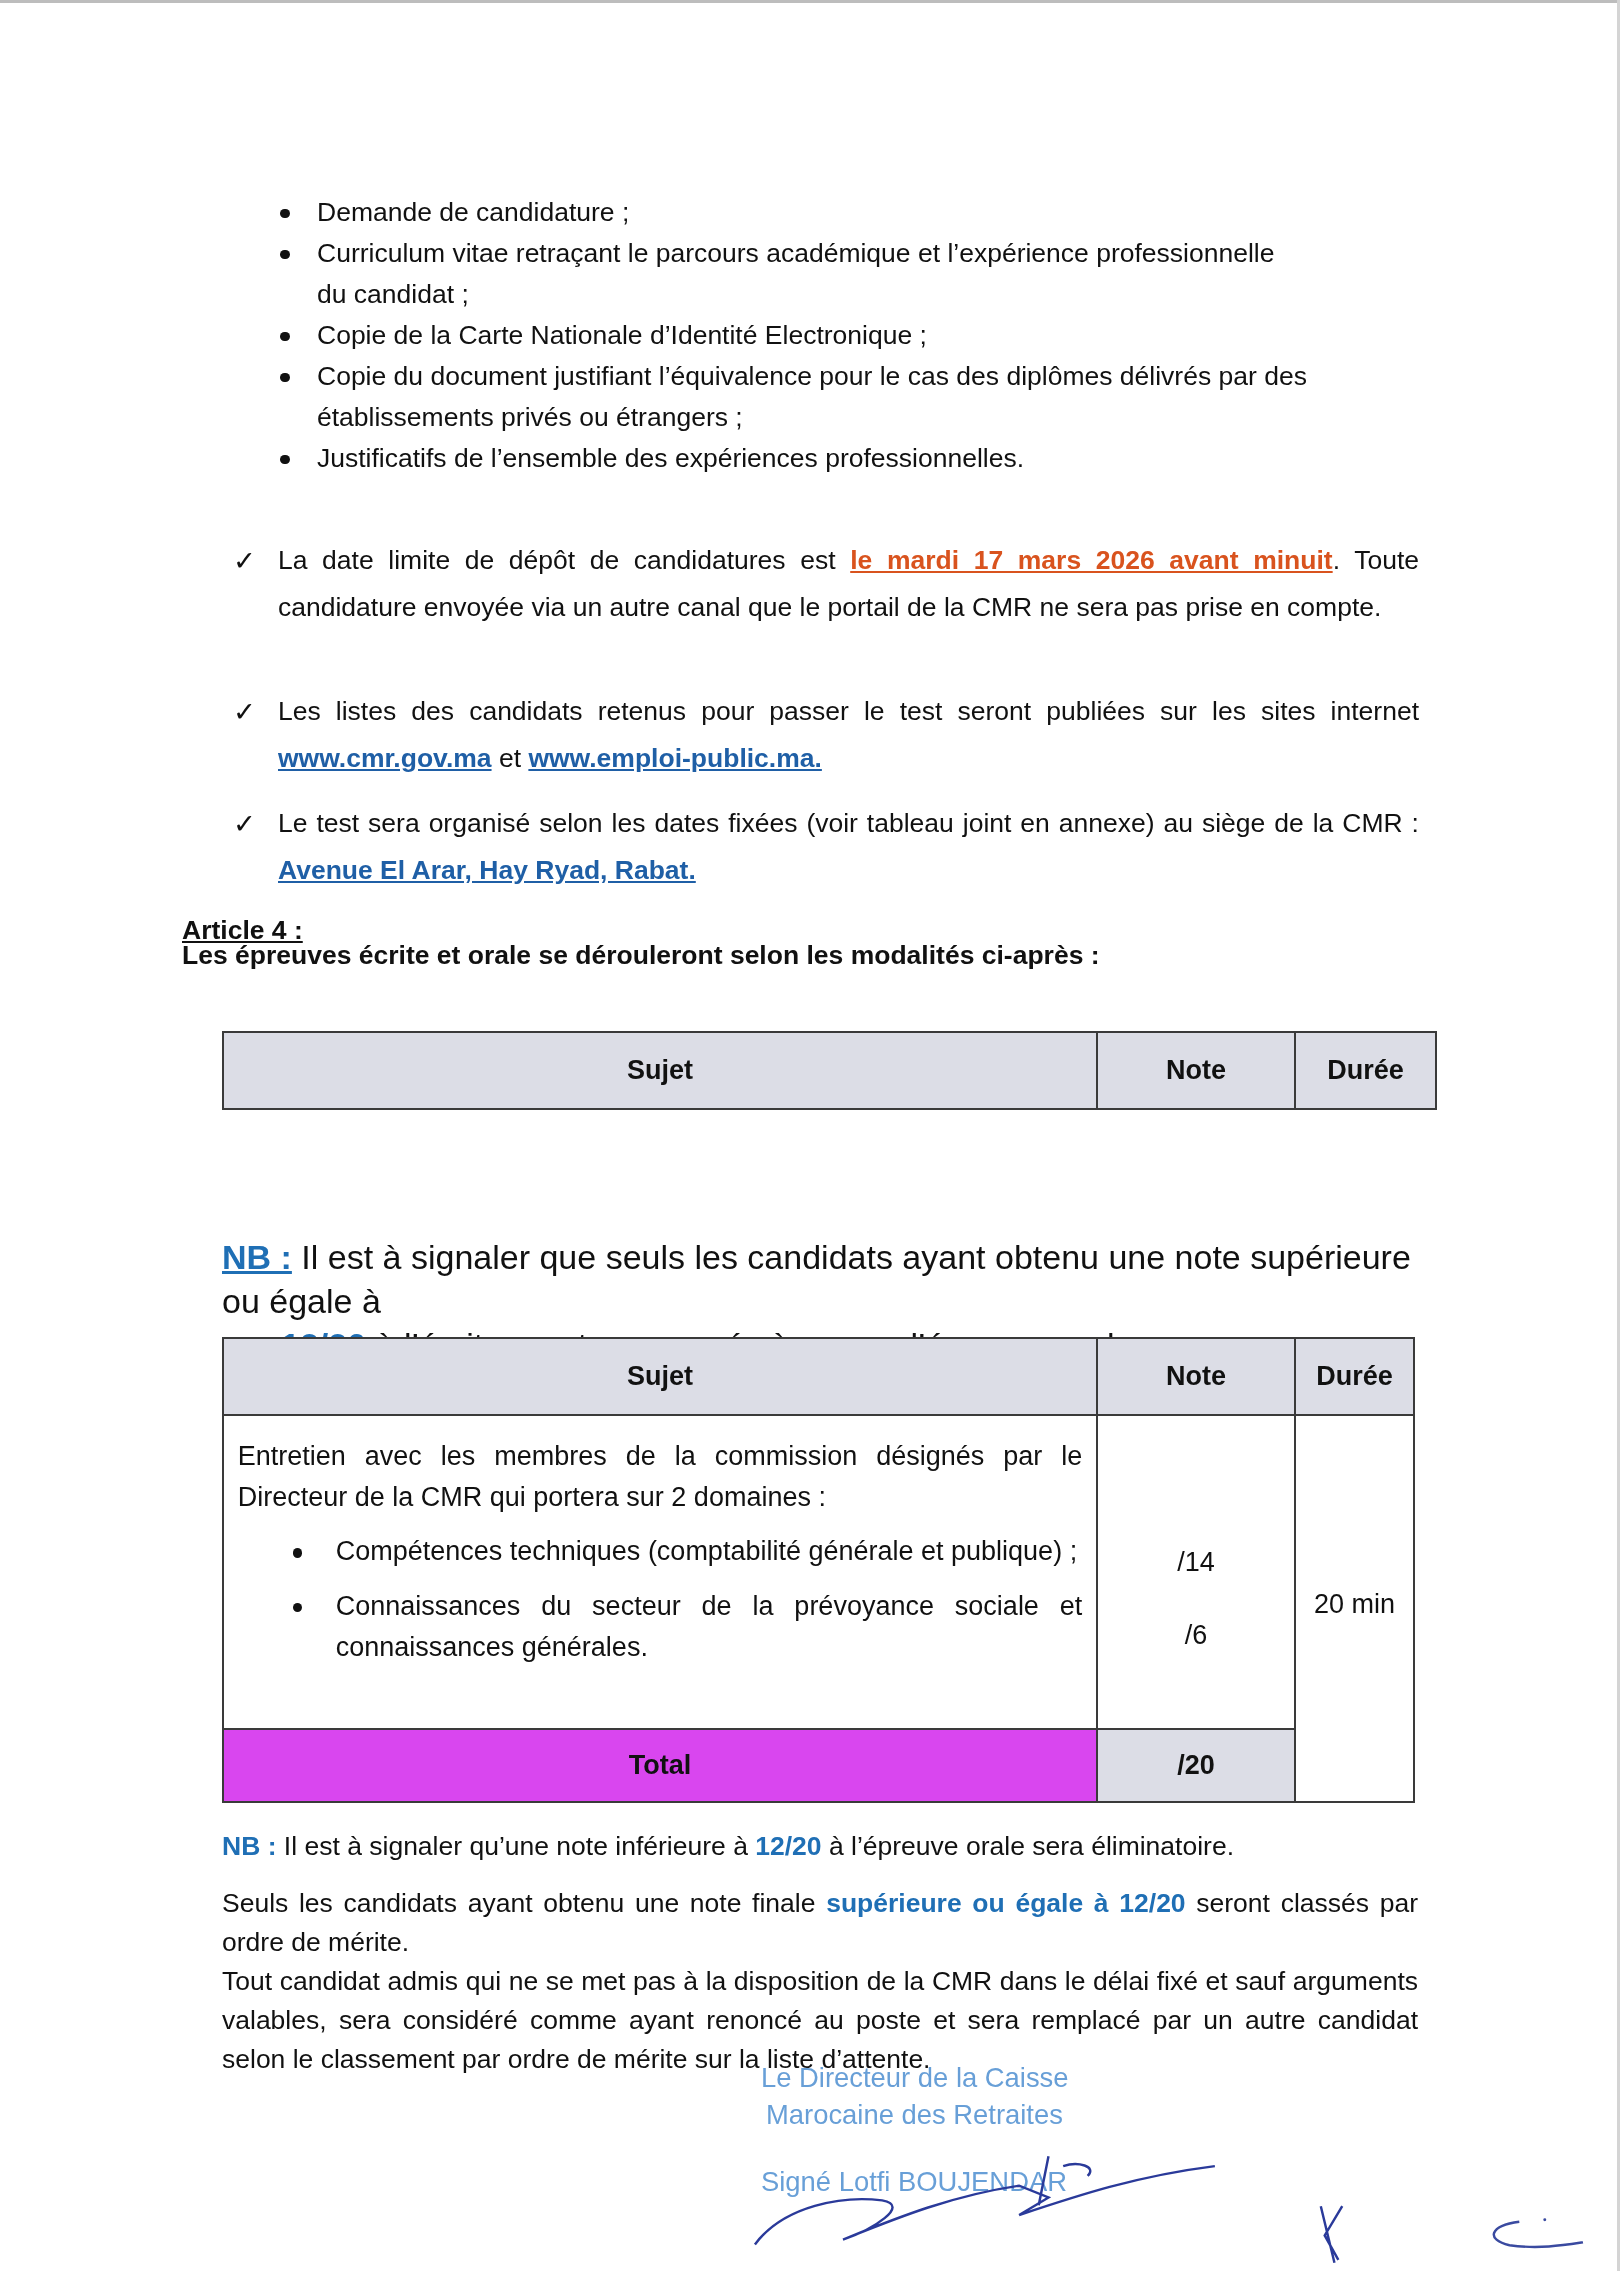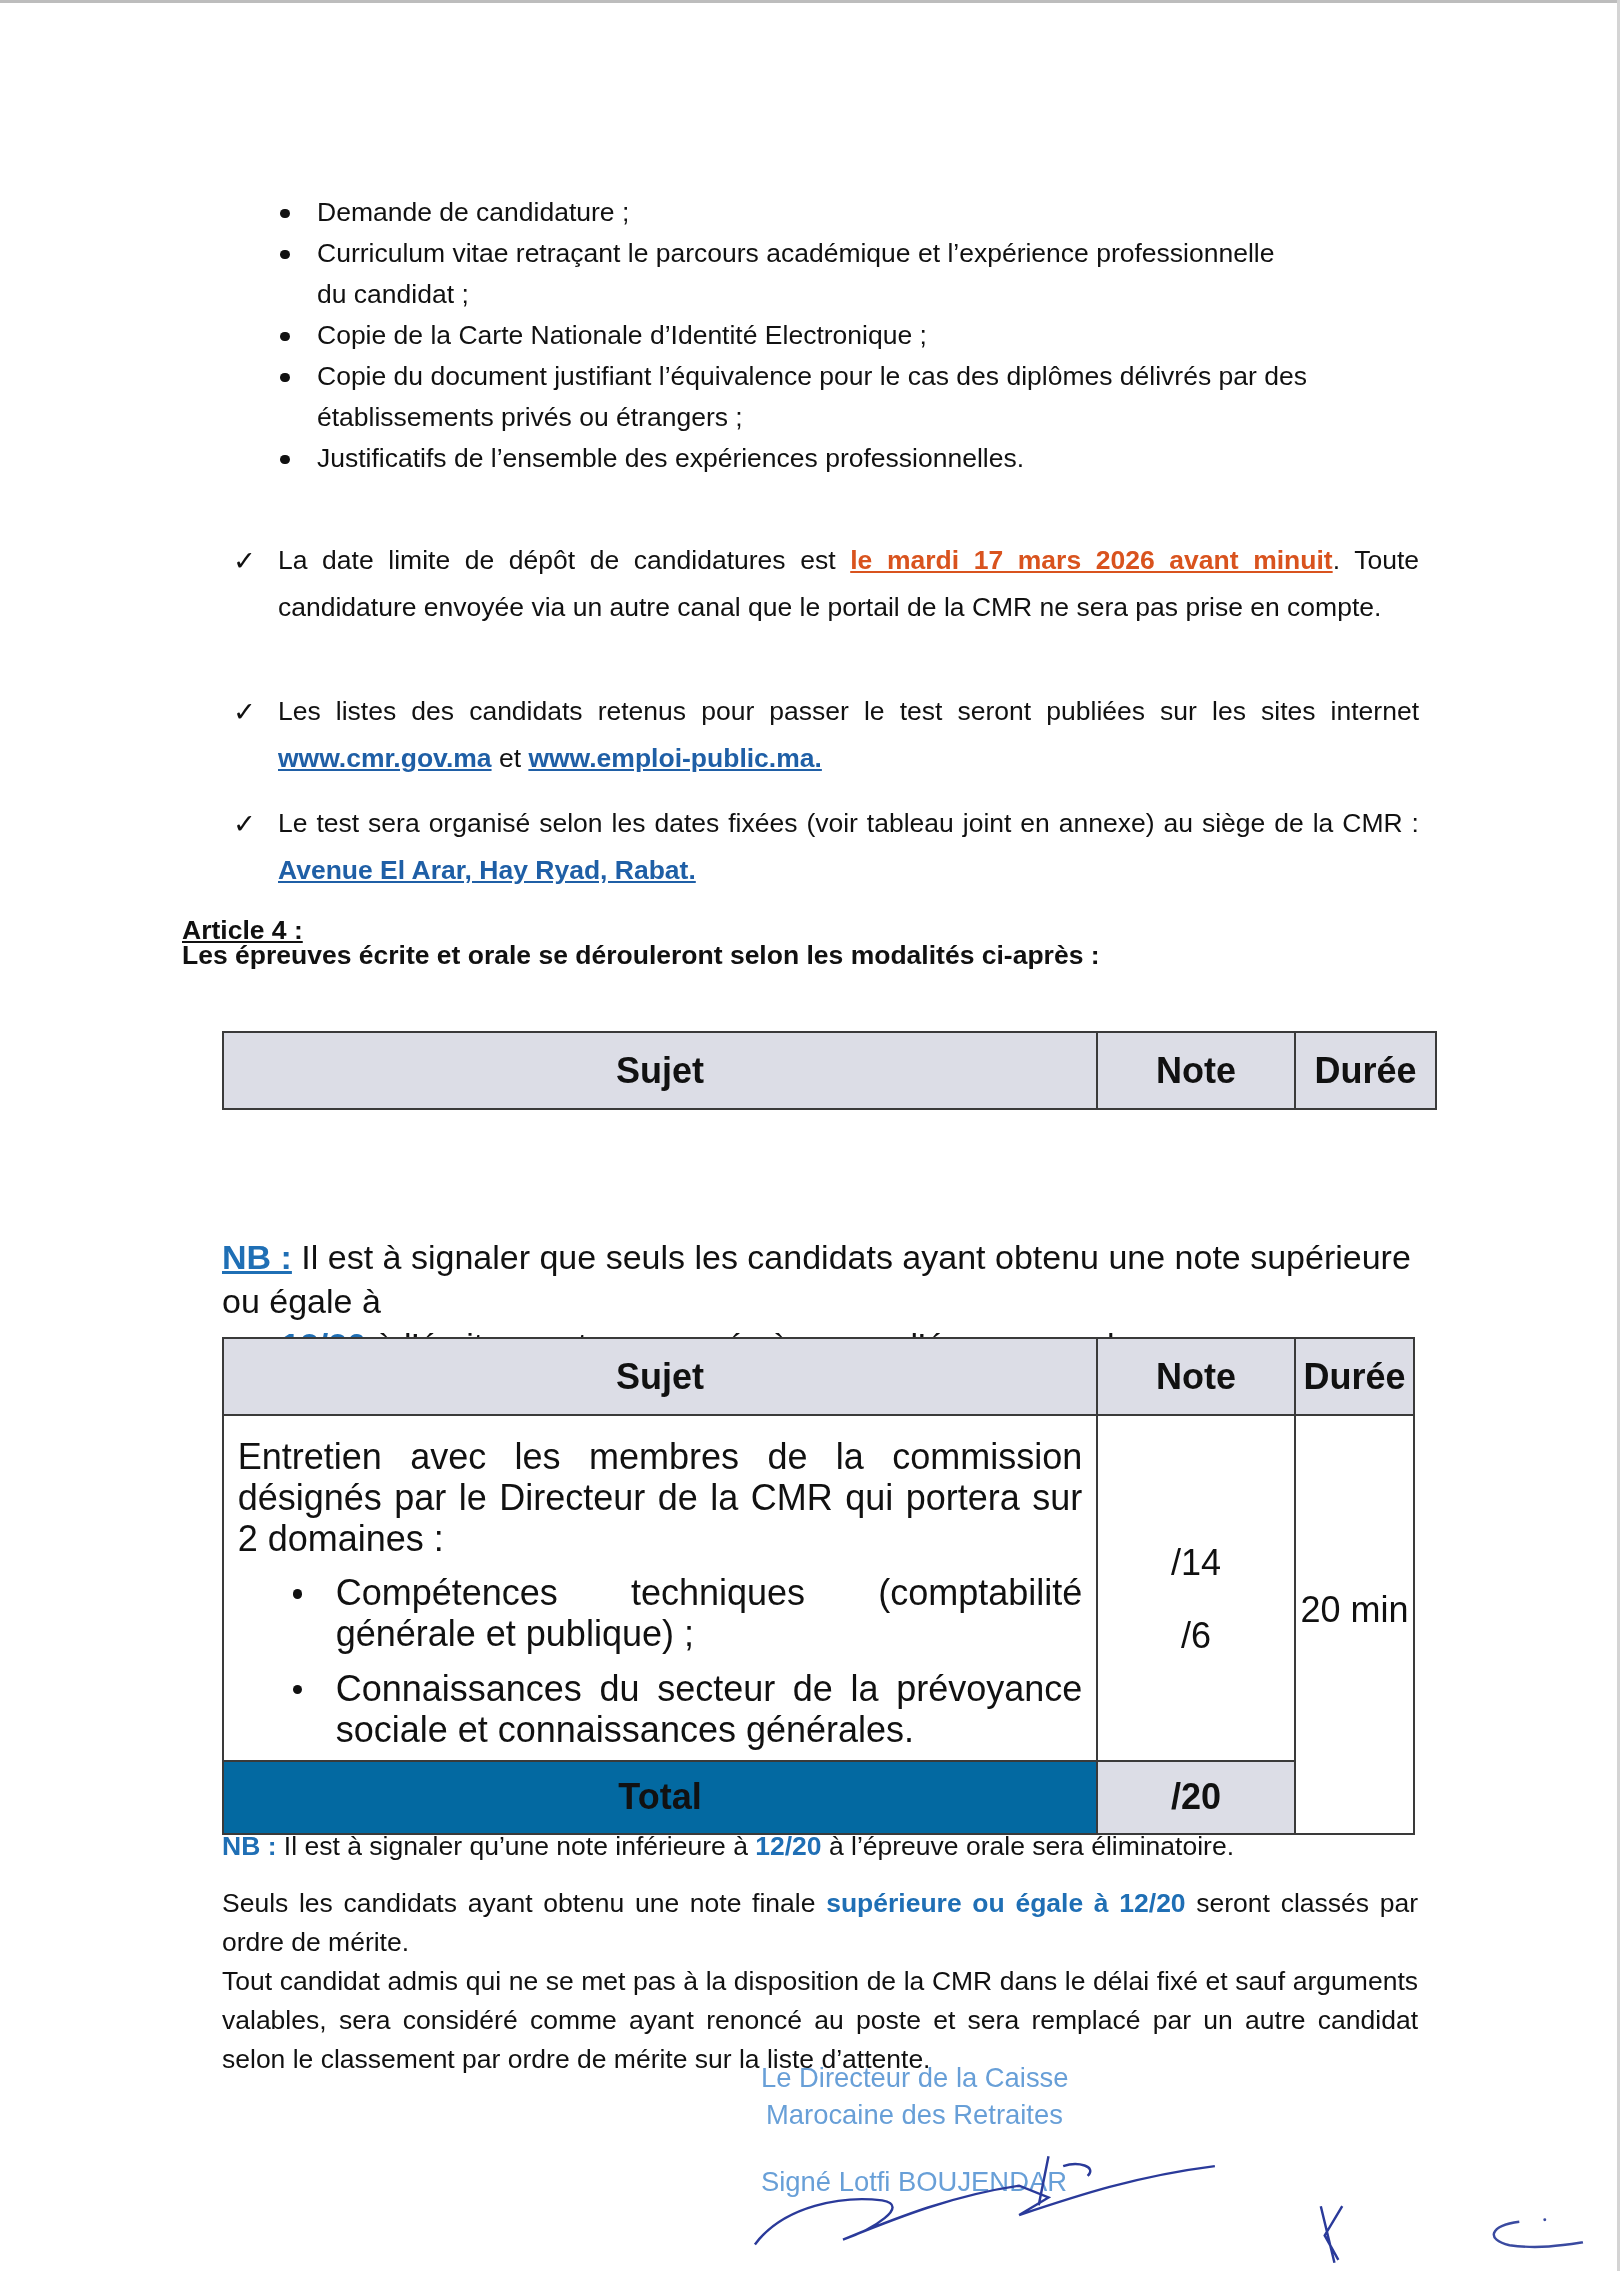--- a/index.html
+++ b/index.html
@@ -20,21 +20,21 @@
   
   .check { position: absolute; left: 233px; width: 1186px; font-size: 26.5px; line-height: 47px; }
   .check .tick { position: absolute; left: 0; top: 0; font-size: 27.4px; }
   .check .body { position: relative; margin-left: 45px; text-align: justify; }
   .orange { color: #d9531e; font-weight: bold; text-decoration: underline; text-decoration-color: #d9531e; }
   .link { color: #1f5fa6; font-weight: bold; text-decoration: underline; }
 
   .article { position: absolute; left: 182px; top: 915px; font-size: 26.5px; font-weight: bold; text-decoration: underline; }
   .intro { position: absolute; left: 182px; top: 940px; font-size: 26.5px; font-weight: bold; }
 
-  table.grid { position: absolute; border-collapse: collapse; font-size: 36px; }
+  table.grid { position: absolute; border-collapse: collapse; font-size: 27px; }
   table.grid td, table.grid th { border: 2.9px solid #3a3a3a; }
   table.grid th { background: #dcdde6; font-weight: bold; height: 73px; }
   .t1 { left: 222px; top: 1031px; width: 1215px; }
   .t2 { left: 222px; top: 1337px; width: 1193px; }
 
   .blue { color: #1f6fb5; font-weight: bold; }
   .nb1 { position: absolute; left: 222px; top: 1235px; width: 1196px; font-size: 34px; line-height: 44px; }
   .nb1 .indent { padding-left: 59px; }
   .nb-u { text-decoration: underline; }
 
@@ -103,21 +103,21 @@
       <div style="position:relative; padding-left:98px; margin-top:13.7px;"><span class="dot" style="position:absolute;left:55px;top:16.7px;width:9.8px;height:9.8px;border-radius:50%;background:#111;"></span><span>Compétences techniques (comptabilité générale et publique) ;</span></div>
       <div style="position:relative; padding-left:98px; margin-top:13.7px;"><span class="dot" style="position:absolute;left:55px;top:16.7px;width:9.8px;height:9.8px;border-radius:50%;background:#111;"></span><span>Connaissances du secteur de la prévoyance sociale et connaissances générales.</span></div>
     </td>
     <td style="text-align:center; vertical-align:top; padding-top:110px; line-height:73px;">
       <div>/14</div>
       <div>/6</div>
     </td>
     <td rowspan="2" style="text-align:center; vertical-align:top; padding-top:173px;">20 min</td>
   </tr>
   <tr style="height:73px;">
-    <td style="background:#0369a1; text-align:center; font-weight:bold;">Total</td>
+    <td style="background:#d946ef; text-align:center; font-weight:bold;">Total</td>
     <td style="background:#dcdde6; text-align:center; font-weight:bold;">/20</td>
   </tr>
 </tbody>
   </table>
 
 <div class="para" style="top:1827px;"><span class="blue">NB :</span><span> Il est à signaler qu’une note inférieure à </span><span class="blue">12/20</span><span> à l’épreuve orale sera éliminatoire.</span></div>
 
 <div class="para" style="top:1884px; text-align:justify;"><span>Seuls les candidats ayant obtenu une note finale </span><span class="blue">supérieure ou égale à 12/20</span><span> seront classés par ordre de mérite.</span></div>
 
 <div class="para" style="top:1962px; text-align:justify;">Tout candidat admis qui ne se met pas à la disposition de la CMR dans le délai fixé et sauf arguments valables, sera considéré comme ayant renoncé au poste et sera remplacé par un autre candidat selon le classement par ordre de mérite sur la liste d’attente.</div>

